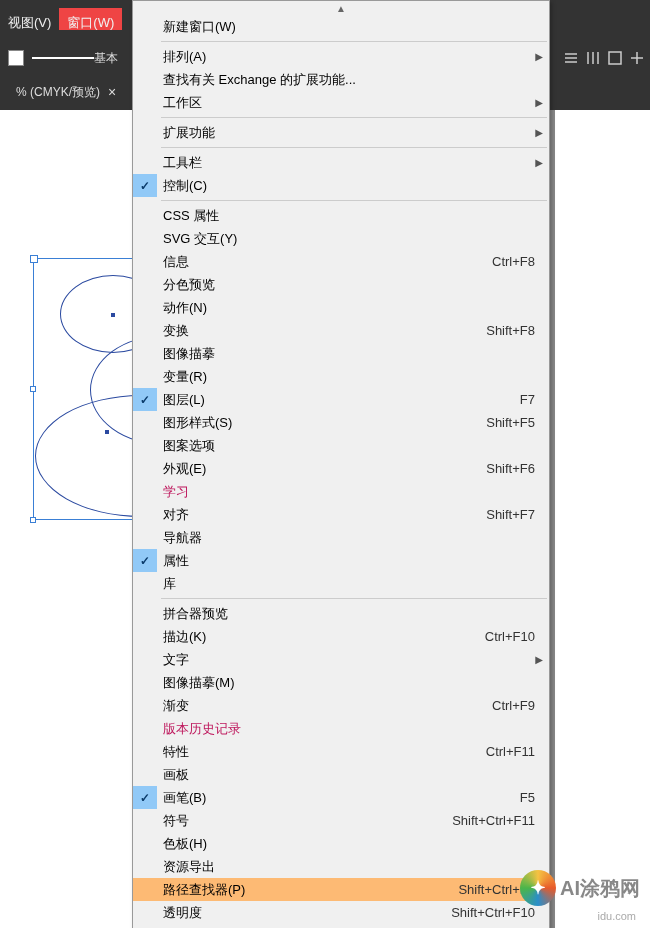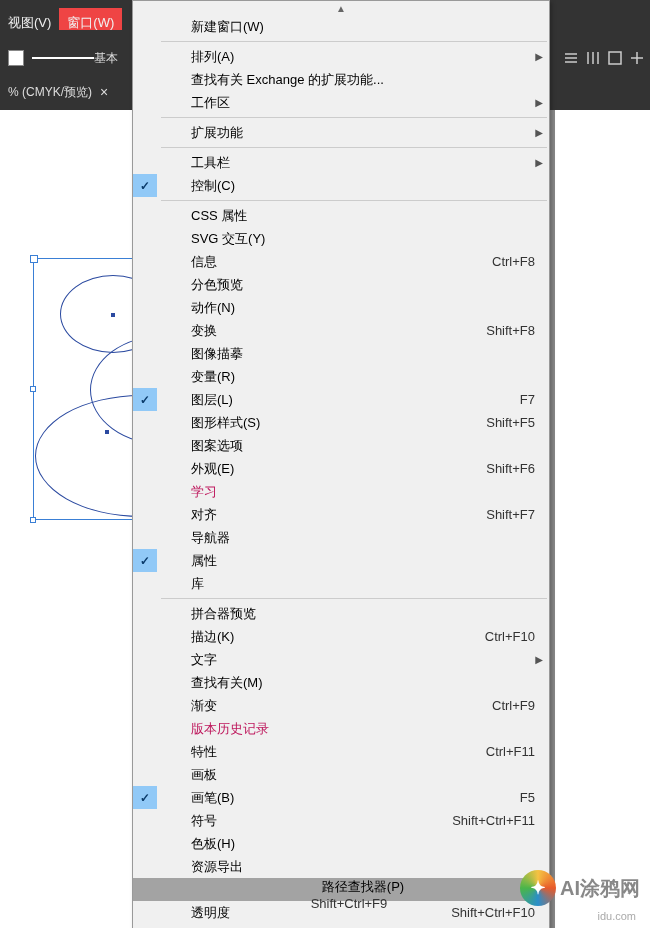--- a/index.html
+++ b/index.html
@@ -12,21 +12,21 @@
   .menubar .mitem.active { background: #ef4444; }
 
   .toolbar { position: absolute; top: 42px; left: 0; width: 650px; height: 32px; background: #333; display: flex; align-items: center; }
   .tb-square { width: 16px; height: 16px; background: #fff; border: 1px solid #888; margin-left: 8px; }
   .tb-line { height: 2px; background: #fff; width: 62px; margin-left: 8px; }
   .tb-text { color: #ddd; font-size: 12px; margin-left: 0; }
   .tb-right { margin-left: auto; display: flex; gap: 4px; margin-right: 4px; }
   .tb-icon { width: 18px; height: 18px; display: flex; align-items:center; justify-content:center; color: #ccc; }
   .tb-icon svg { width: 18px; height: 18px; stroke: #ccc; fill: none; stroke-width: 1.5; }
 
-  .doc-tab { position: absolute; top: 80px; left: 0; height: 24px; padding: 4px 8px; color: #ddd; font-size: 12px; display: flex; align-items: center; }
+  .doc-tab { position: absolute; top: 80px; left: 0; height: 24px; padding: 4px 16px; color: #ddd; font-size: 12px; display: flex; align-items: center; }
   .doc-tab .x { margin-left: 8px; font-size: 14px; }
 
   
   .canvas { position: absolute; top: 110px; left: 0; width: 555px; height: 818px; background: #fff; }
   .canvas::after { content:""; position:absolute; right:0; top:0; bottom:0; width:8px; background:#888; }
 
   .sel-box { position: absolute; top: 258px; left: 33px; width: 216px; height: 262px; border: 1px solid #3a7fd5; }
   .sel-box::before, .sel-box::after,
   .sel-box .h1, .sel-box .h2, .sel-box .h3, .sel-box .h4, .sel-box .h5, .sel-box .h6 {
     content:""; position:absolute; width:6px; height:6px; background:#fff; border:1px solid #3a7fd5;
@@ -46,23 +46,23 @@
   .e3 { top: 395px; left: 35px; width: 212px; height: 122px; }
   .anchor { position:absolute; width:4px; height:4px; background:#2b4aa0; }
   .a1 { top:313px; left:111px; }
   .a2 { top:430px; left:105px; }
 
   
   .dropdown { position: absolute; top: 0; left: 132px; width: 418px; background: #f0f0f0; border: 1px solid #999; box-shadow: 2px 2px 4px rgba(0,0,0,0.25); }
   .dd-scroll-arrow { height: 14px; display:flex; align-items:center; justify-content:center; color:#666; font-size:10px; }
   .dd-item { height: 23px; padding: 0 14px 0 30px; display: flex; align-items: center; font-size: 13px; color: #000; position: relative; }
   .dd-item.disabled { color: #be185d; }
-  .dd-item .label { flex: 1; margin-left: 28px; }
+  .dd-item .label { flex: 1; }
   .dd-item .shortcut { color: #333; font-size: 13px; }
-  .dd-item.hl { background: #a3a3a3; flex-direction: column; }
+  .dd-item.hl { background: #fdba74; }
   .dd-item .sub-arrow { position:absolute; right:6px; font-size:10px; color:#555; }
   .dd-item .check { position:absolute; left:0; top:0; width:24px; height:23px; background:#91c9f7; color:#0a3a6a; display:flex; align-items:center; justify-content:center; font-size:12px; font-weight:bold; }
   .dd-sep { height:1px; background:#ccc; margin: 3px 2px 3px 28px; }
 
   .watermark { position:absolute; right:10px; bottom:22px; font-size:20px; font-weight:bold; color:#888; display:flex; align-items:center; }
   .watermark .logo { width:36px; height:36px; border-radius:50%; background: conic-gradient(#f5c242, #e85a2a, #2a8ec9, #4ab54a, #f5c242); margin-right:4px; display:flex; align-items:center; justify-content:center; color:#fff; font-size:18px; }
   .watermark-sub { position:absolute; right:14px; bottom:6px; font-size:11px; color:#aaa;margin-top:44px; }
 </style>
 </head>
 <body>
@@ -220,21 +220,21 @@
     </div>
     <div class="dd-item">
       <span class="label">描边(K)</span>
       <span class="shortcut">Ctrl+F10</span>
     </div>
     <div class="dd-item">
       <span class="label">文字</span>
       <span class="sub-arrow">▶</span>
     </div>
     <div class="dd-item">
-      <span class="label">查找有关(M)</span>
+      <span class="label">图像描摹(M)</span>
     </div>
     <div class="dd-item">
       <span class="label">渐变</span>
       <span class="shortcut">Ctrl+F9</span>
     </div>
     <div class="dd-item disabled">
       <span class="label">版本历史记录</span>
     </div>
     <div class="dd-item">
       <span class="label">特性</span>

